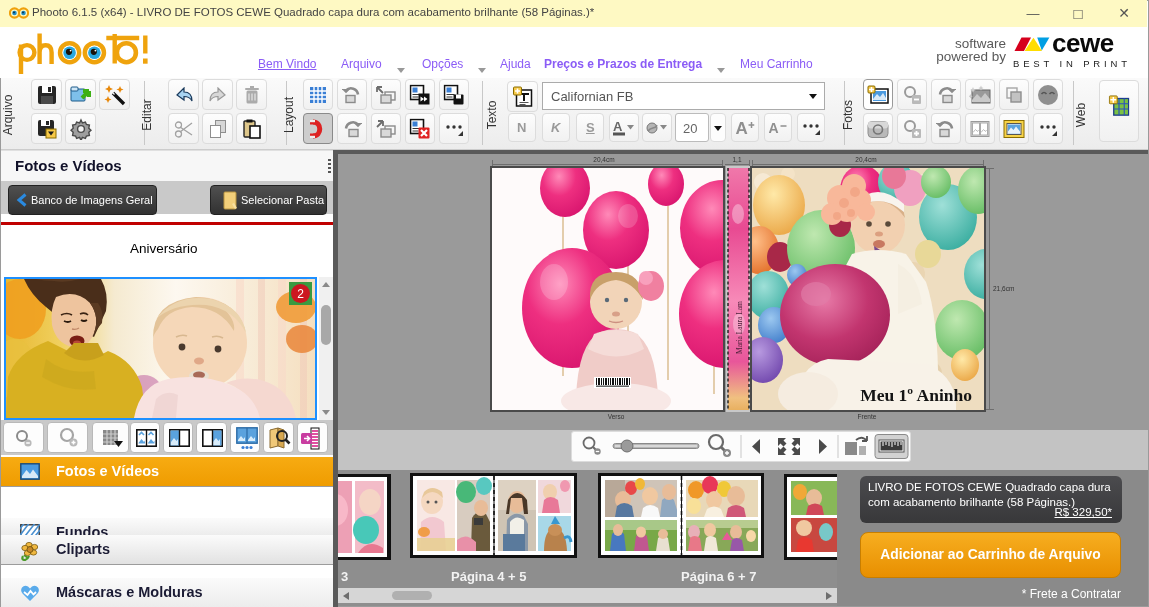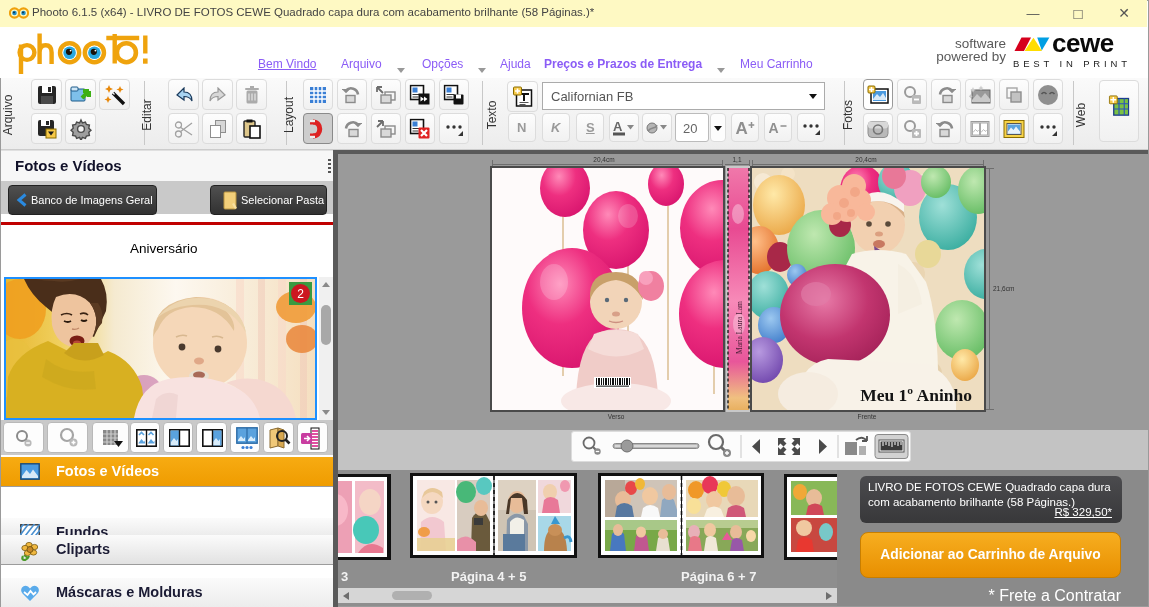--- a/index.html
+++ b/index.html
@@ -55,21 +55,21 @@
 
 
 #filmstrip { left:338px; top:470px; width:499px; height:136px; background:#8e8e8e; }
 #fs-scroll { position:absolute; left:0; top:118px; width:499px; height:15px; background:#d6d6d6; }
 .fs-label { position:absolute; top:99px; color:#f2f2f2; font-weight:bold; font-size:13px; }
 
 
 #rightpanel { left:837px; top:470px; width:311px; height:136px; background:#8a8a8a; }
 #infobox { position:absolute; left:23px; top:6px; width:262px; height:47px; background:linear-gradient(#4b4b4e,#38383a); border-radius:6px; color:#fff; font-size:11.5px; line-height:14.5px; padding:4px 8px 4px 8px; overflow:hidden; }
 #cartbtn { position:absolute; left:23px; top:62px; width:261px; height:46px; background:linear-gradient(#f7ae20,#e88f00); border:1px solid #c87e00; border-radius:8px; color:#fff; font-weight:bold; font-size:13.8px; text-align:center; line-height:44px; }
-#frete { position:absolute; right:27px; top:117px; color:#fff; font-size:16px; }
+#frete { position:absolute; right:27px; top:117px; color:#fff; font-size:12px; }
 </style>
 </head>
 <body>
 <div id="win"></div>
 
 <div id="titlebar" class="abs">
   <svg class="abs" style="left:9px;top:7px" width="20" height="12" viewBox="0 0 20 12">
     <circle cx="5.5" cy="6" r="4.6" fill="none" stroke="#efa10c" stroke-width="2.1"></circle>
     <circle cx="14.5" cy="6" r="4.6" fill="none" stroke="#efa10c" stroke-width="2.1"></circle>
     <circle cx="5.5" cy="6" r="2.3" fill="#1f8dc8"></circle>

